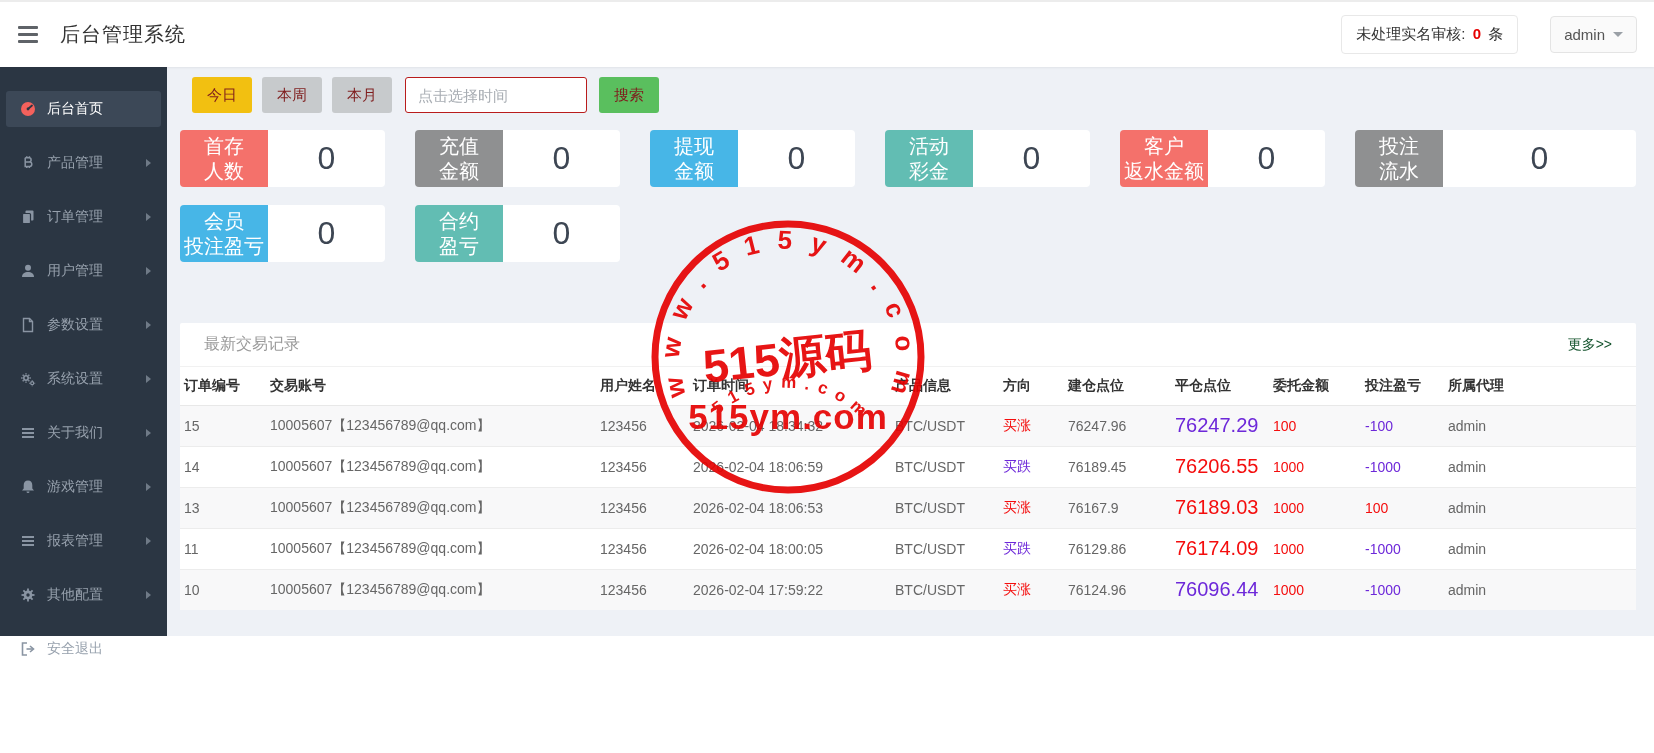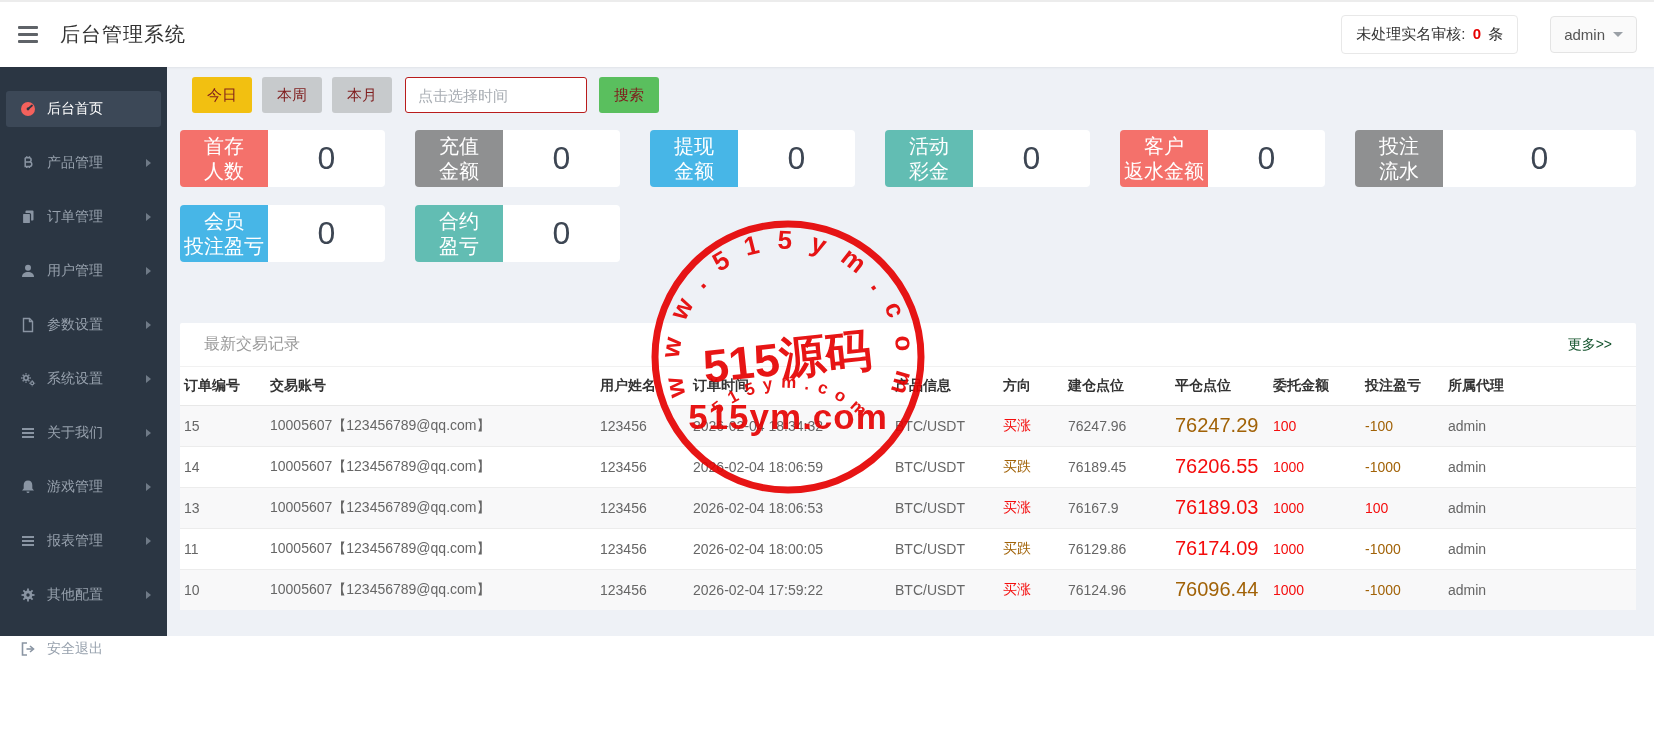--- a/index.html
+++ b/index.html
@@ -71,21 +71,21 @@
   .panel-title-row{display:flex; align-items:center; height:44px; padding:0 24px; border-bottom:1px solid #f1f1f1;}
   .panel-title{font-size:16px; color:#9a9a9a;}
   .more-link{margin-left:auto; font-size:14px; color:#14532d; cursor:pointer; text-decoration:none;}
   table{width:100%; border-collapse:collapse; table-layout:fixed;}
   th{height:38px; text-align:left; font-size:14px; color:#333; font-weight:bold; padding:0 8px 0 0; border-bottom:1px solid #e8e8e8;}
   td{height:41px; font-size:14px; color:#666; padding:0 8px 0 0; border-top:1px solid #ececec;}
   th:first-child, td:first-child{padding-left:4px;}
   tbody tr:first-child td{border-top:none;}
   tbody tr:nth-child(odd){background:#f8f8f9;}
   .c-red{color:#f40d0d;}
-  .c-green{color:#a16207;}
+  .c-green{color:#6d28d9;}
   .close-val{font-size:20px;}
   
   .stamp{position:absolute; left:647px; top:216px; width:282px; height:282px; z-index:20; opacity:.92; pointer-events:none;}
 </style>
 </head>
 <body>
 
 <div class="topbar">
   <div class="hamburger">
       <i></i>

